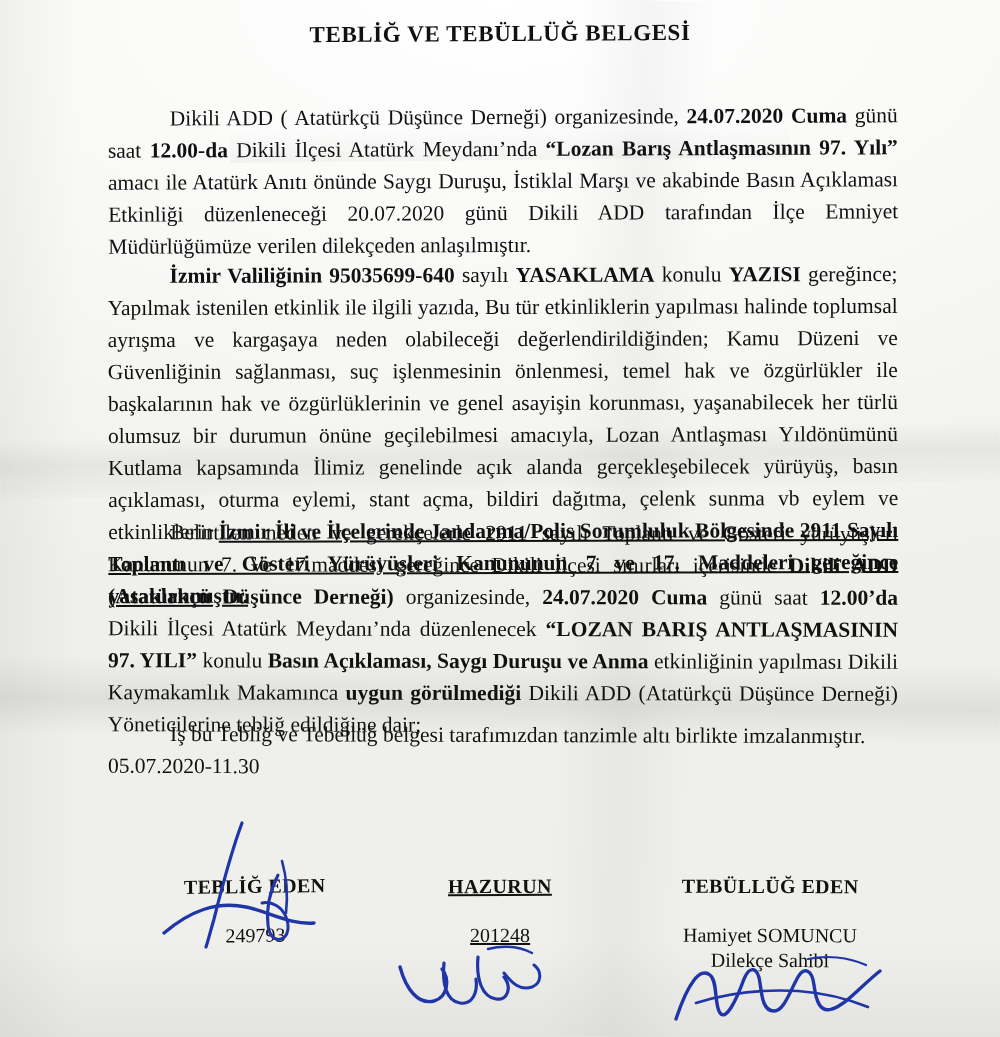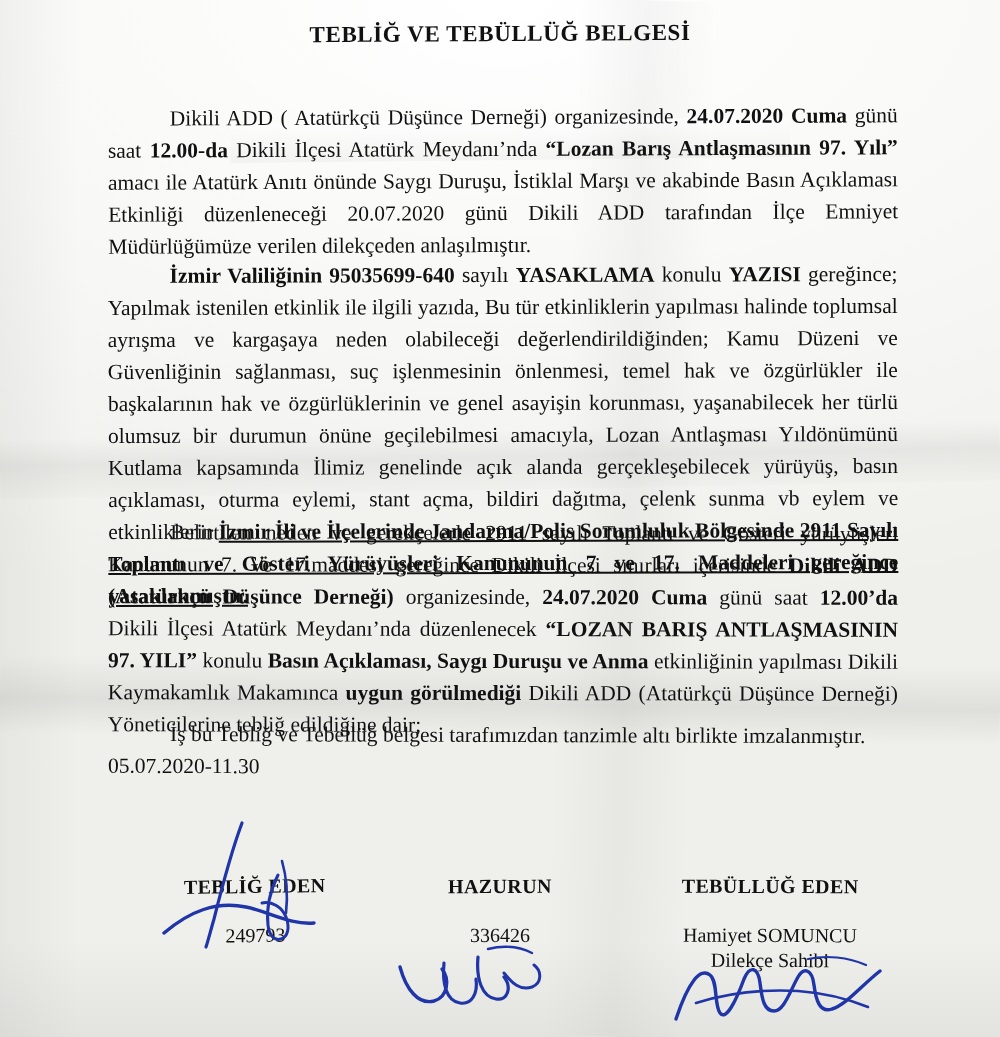--- a/index.html
+++ b/index.html
@@ -116,21 +116,21 @@
   }
   .sig-col .line2 {
     margin-top: 26px;
     white-space: nowrap;
   }
   .sig-col .line3 {
     margin-top: 2px;
     white-space: nowrap;
   }
   .col-a { left: 110px; width: 290px; transform: rotate(-0.8deg); }
-  .col-b { left: 370px; width: 260px; transform: rotate(-0.2deg); }
+  .col-b { left: 370px; width: 260px; transform: rotate(-0.2deg); text-decoration: underline; }
   .col-c { left: 620px; width: 300px; transform: rotate(0.2deg); }
 
   
   .ink {
     position: absolute;
     pointer-events: none;
   }
   .ink svg { display: block; }
 </style>
 </head>
@@ -169,21 +169,21 @@
   <div class="sig-row">
 
     <div class="sig-col col-a">
       <div class="heading">TEBLİĞ EDEN</div>
       <div class="line2">249793</div>
       <div class="line3"></div>
     </div>
 
     <div class="sig-col col-b">
       <div class="heading">HAZURUN</div>
-      <div class="line2">336426</div>
+      <div class="line2">201248</div>
       <div class="line3"></div>
     </div>
 
     <div class="sig-col col-c">
       <div class="heading">TEBÜLLÜĞ EDEN</div>
       <div class="line2">Hamiyet SOMUNCU</div>
       <div class="line3">Dilekçe Sahibi</div>
     </div>
   </div>
 

